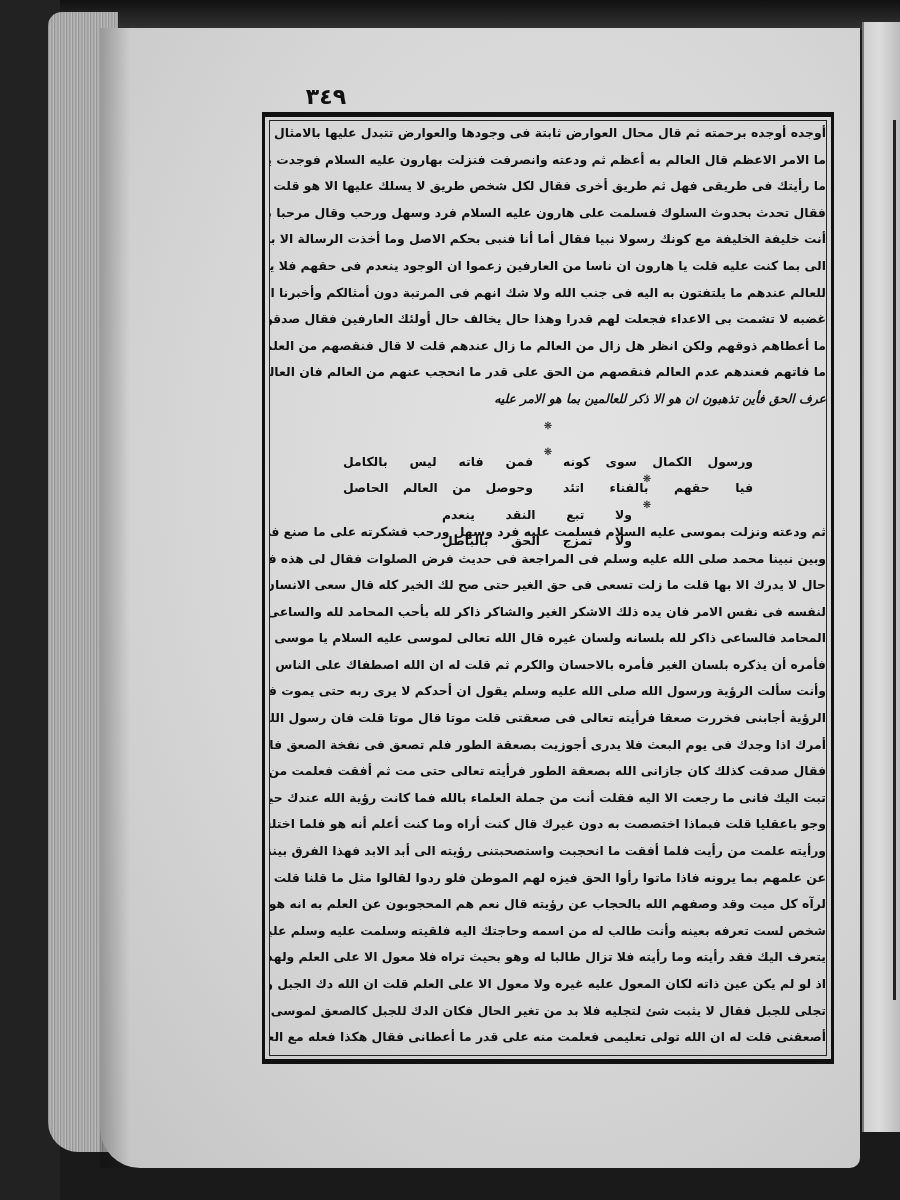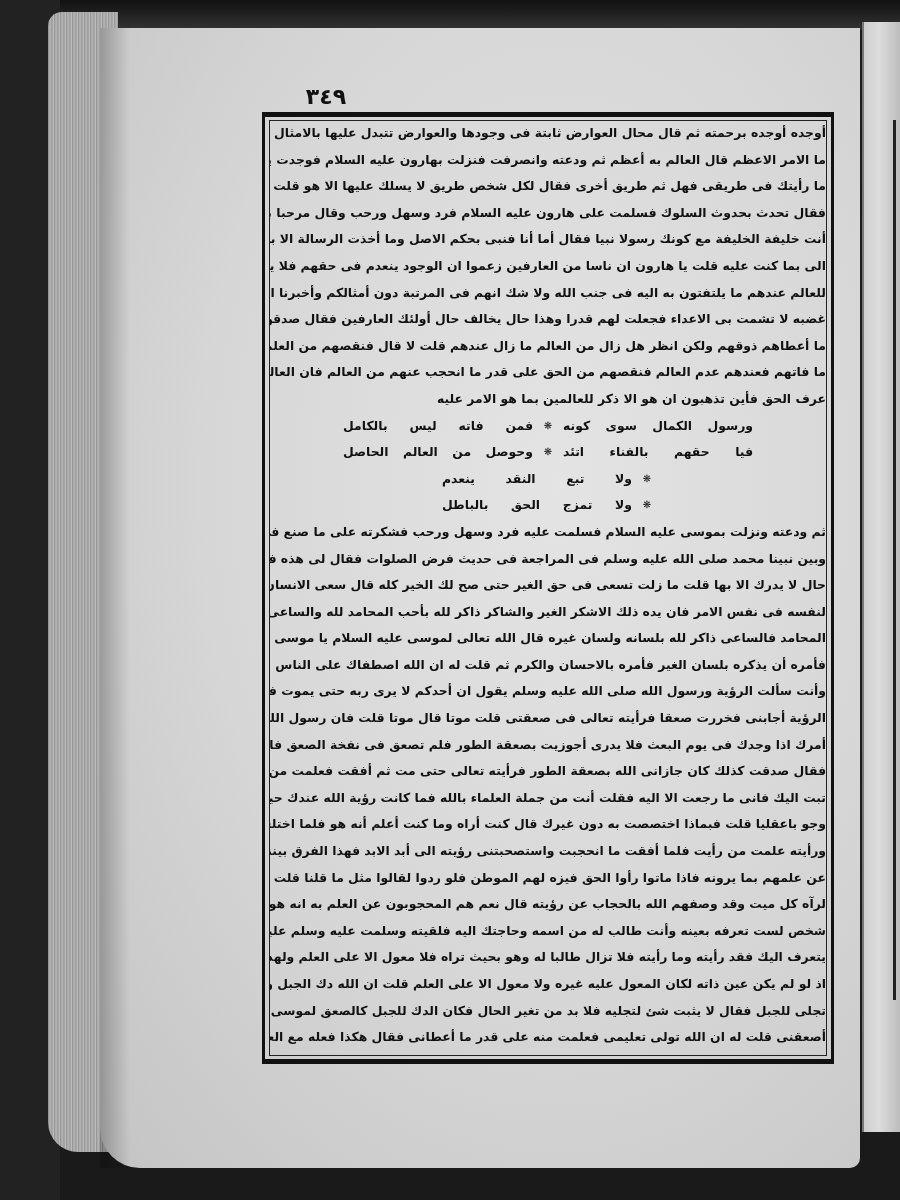--- a/index.html
+++ b/index.html
@@ -54,26 +54,26 @@
     position:absolute; left:270px; top:120px; width:556px;
     direction:rtl; text-align:justify;
     font-family:"DejaVu Sans", sans-serif; font-size:12.4px; line-height:26.6px;
     color:#111; font-weight:bold;
   }
   .line {
     display:block; white-space:nowrap; overflow:hidden;
     text-align:justify; text-align-last:justify;
     height:26.6px;
   }
-  .line.last { text-align-last:right; }
+  .line.last { text-align-last:right;font-style:italic; }
   .verse {
     display:flex; direction:rtl; justify-content:center; gap:8px;
     height:26.6px; white-space:nowrap;
   }
-  .verse .hemi { width:190px; text-align-last:justify; text-align:justify; }
+  .verse .hemi { width:190px; text-align-last:justify; text-align:justify;margin-top:36px; }
   .verse .star { width:14px; text-align:center; font-size:10px; }
 </style>
 </head>
 <body>
 
 <div class="bg-left"></div>
 <div class="top-dark"></div>
 <div class="page-stack"></div>
 <div class="next-page"></div>
 <div class="next-page-rule"></div>

